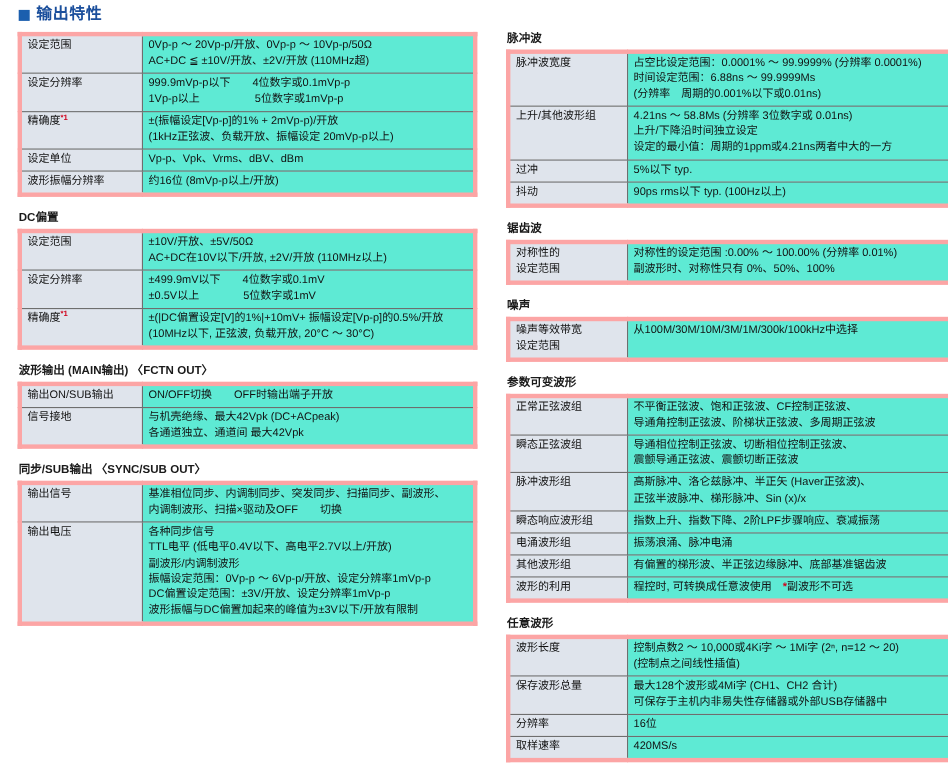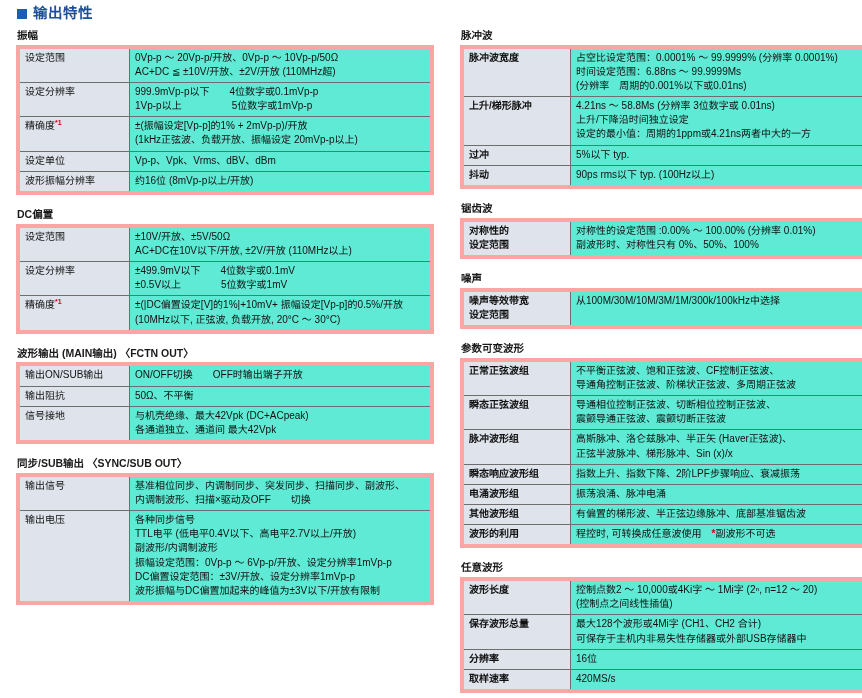--- a/index.html
+++ b/index.html
@@ -75,21 +75,21 @@
   }
   table.spec td.k {
     background: #dfe4ec;
     font-weight: normal;
     white-space: normal;
   }
   table.spec td.v {
     background: #5eead4;
   }
   .col-left table.spec td.k { width: 99px; }
-  .col-right table.spec td.k { width: 96px; font-weight: bold; }
+  .col-right table.spec td.k { width: 96px; }
 
   .ln { display: block; white-space: nowrap; }
   sup.fn {
     color: #d0021b;
     font-size: 7px;
     vertical-align: super;
     line-height: 0;
     font-weight: bold;
   }
   .redstar { color: #d0021b; font-weight: bold; }
@@ -108,21 +108,20 @@
 
 <div class="page">
 
   <div class="main-heading">
     <span class="sq"></span>
     <span>输出特性</span>
   </div>
 
   <div class="columns">
     <div class="col-left" id="left-col">
-        <div class="sec-heading">振幅</div>
         <table class="spec">
           <tbody>
             <tr>
               <td class="k">
                 <span class="ln">设定范围</span>
               </td>
               <td class="v">
                 <span class="ln">0Vp-p ～ 20Vp-p/开放、0Vp-p ～ 10Vp-p/50Ω</span>
                 <span class="ln">AC+DC ≦ ±10V/开放、±2V/开放 (110MHz超)</span>
               </td>
@@ -197,28 +196,20 @@
         </table>
         <div class="sec-heading spaced">波形输出 (MAIN输出) 〈FCTN OUT〉</div>
         <table class="spec">
           <tbody>
             <tr>
               <td class="k">
                 <span class="ln">输出ON/SUB输出</span>
               </td>
               <td class="v">
                 <span class="ln">ON/OFF切换　　OFF时输出端子开放</span>
-              </td>
-            </tr>
-            <tr>
-              <td class="k">
-                <span class="ln">输出阻抗</span>
-              </td>
-              <td class="v">
-                <span class="ln">50Ω、不平衡</span>
               </td>
             </tr>
             <tr>
               <td class="k">
                 <span class="ln">信号接地</span>
               </td>
               <td class="v">
                 <span class="ln">与机壳绝缘、最大42Vpk (DC+ACpeak)</span>
                 <span class="ln">各通道独立、通道间 最大42Vpk</span>
               </td>
@@ -262,21 +253,21 @@
                 <span class="ln">脉冲波宽度</span>
               </td>
               <td class="v">
                 <span class="ln">占空比设定范围：0.0001% ～ 99.9999% (分辨率 0.0001%)</span>
                 <span class="ln">时间设定范围：6.88ns ～ 99.9999Ms</span>
                 <span class="ln">(分辨率　周期的0.001%以下或0.01ns)</span>
               </td>
             </tr>
             <tr>
               <td class="k">
-                <span class="ln">上升/梯形脉冲</span>
+                <span class="ln">上升/其他波形组</span>
               </td>
               <td class="v">
                 <span class="ln">4.21ns ～ 58.8Ms (分辨率 3位数字或 0.01ns)</span>
                 <span class="ln">上升/下降沿时间独立设定</span>
                 <span class="ln">设定的最小值：周期的1ppm或4.21ns两者中大的一方</span>
               </td>
             </tr>
             <tr>
               <td class="k">
                 <span class="ln">过冲</span>

